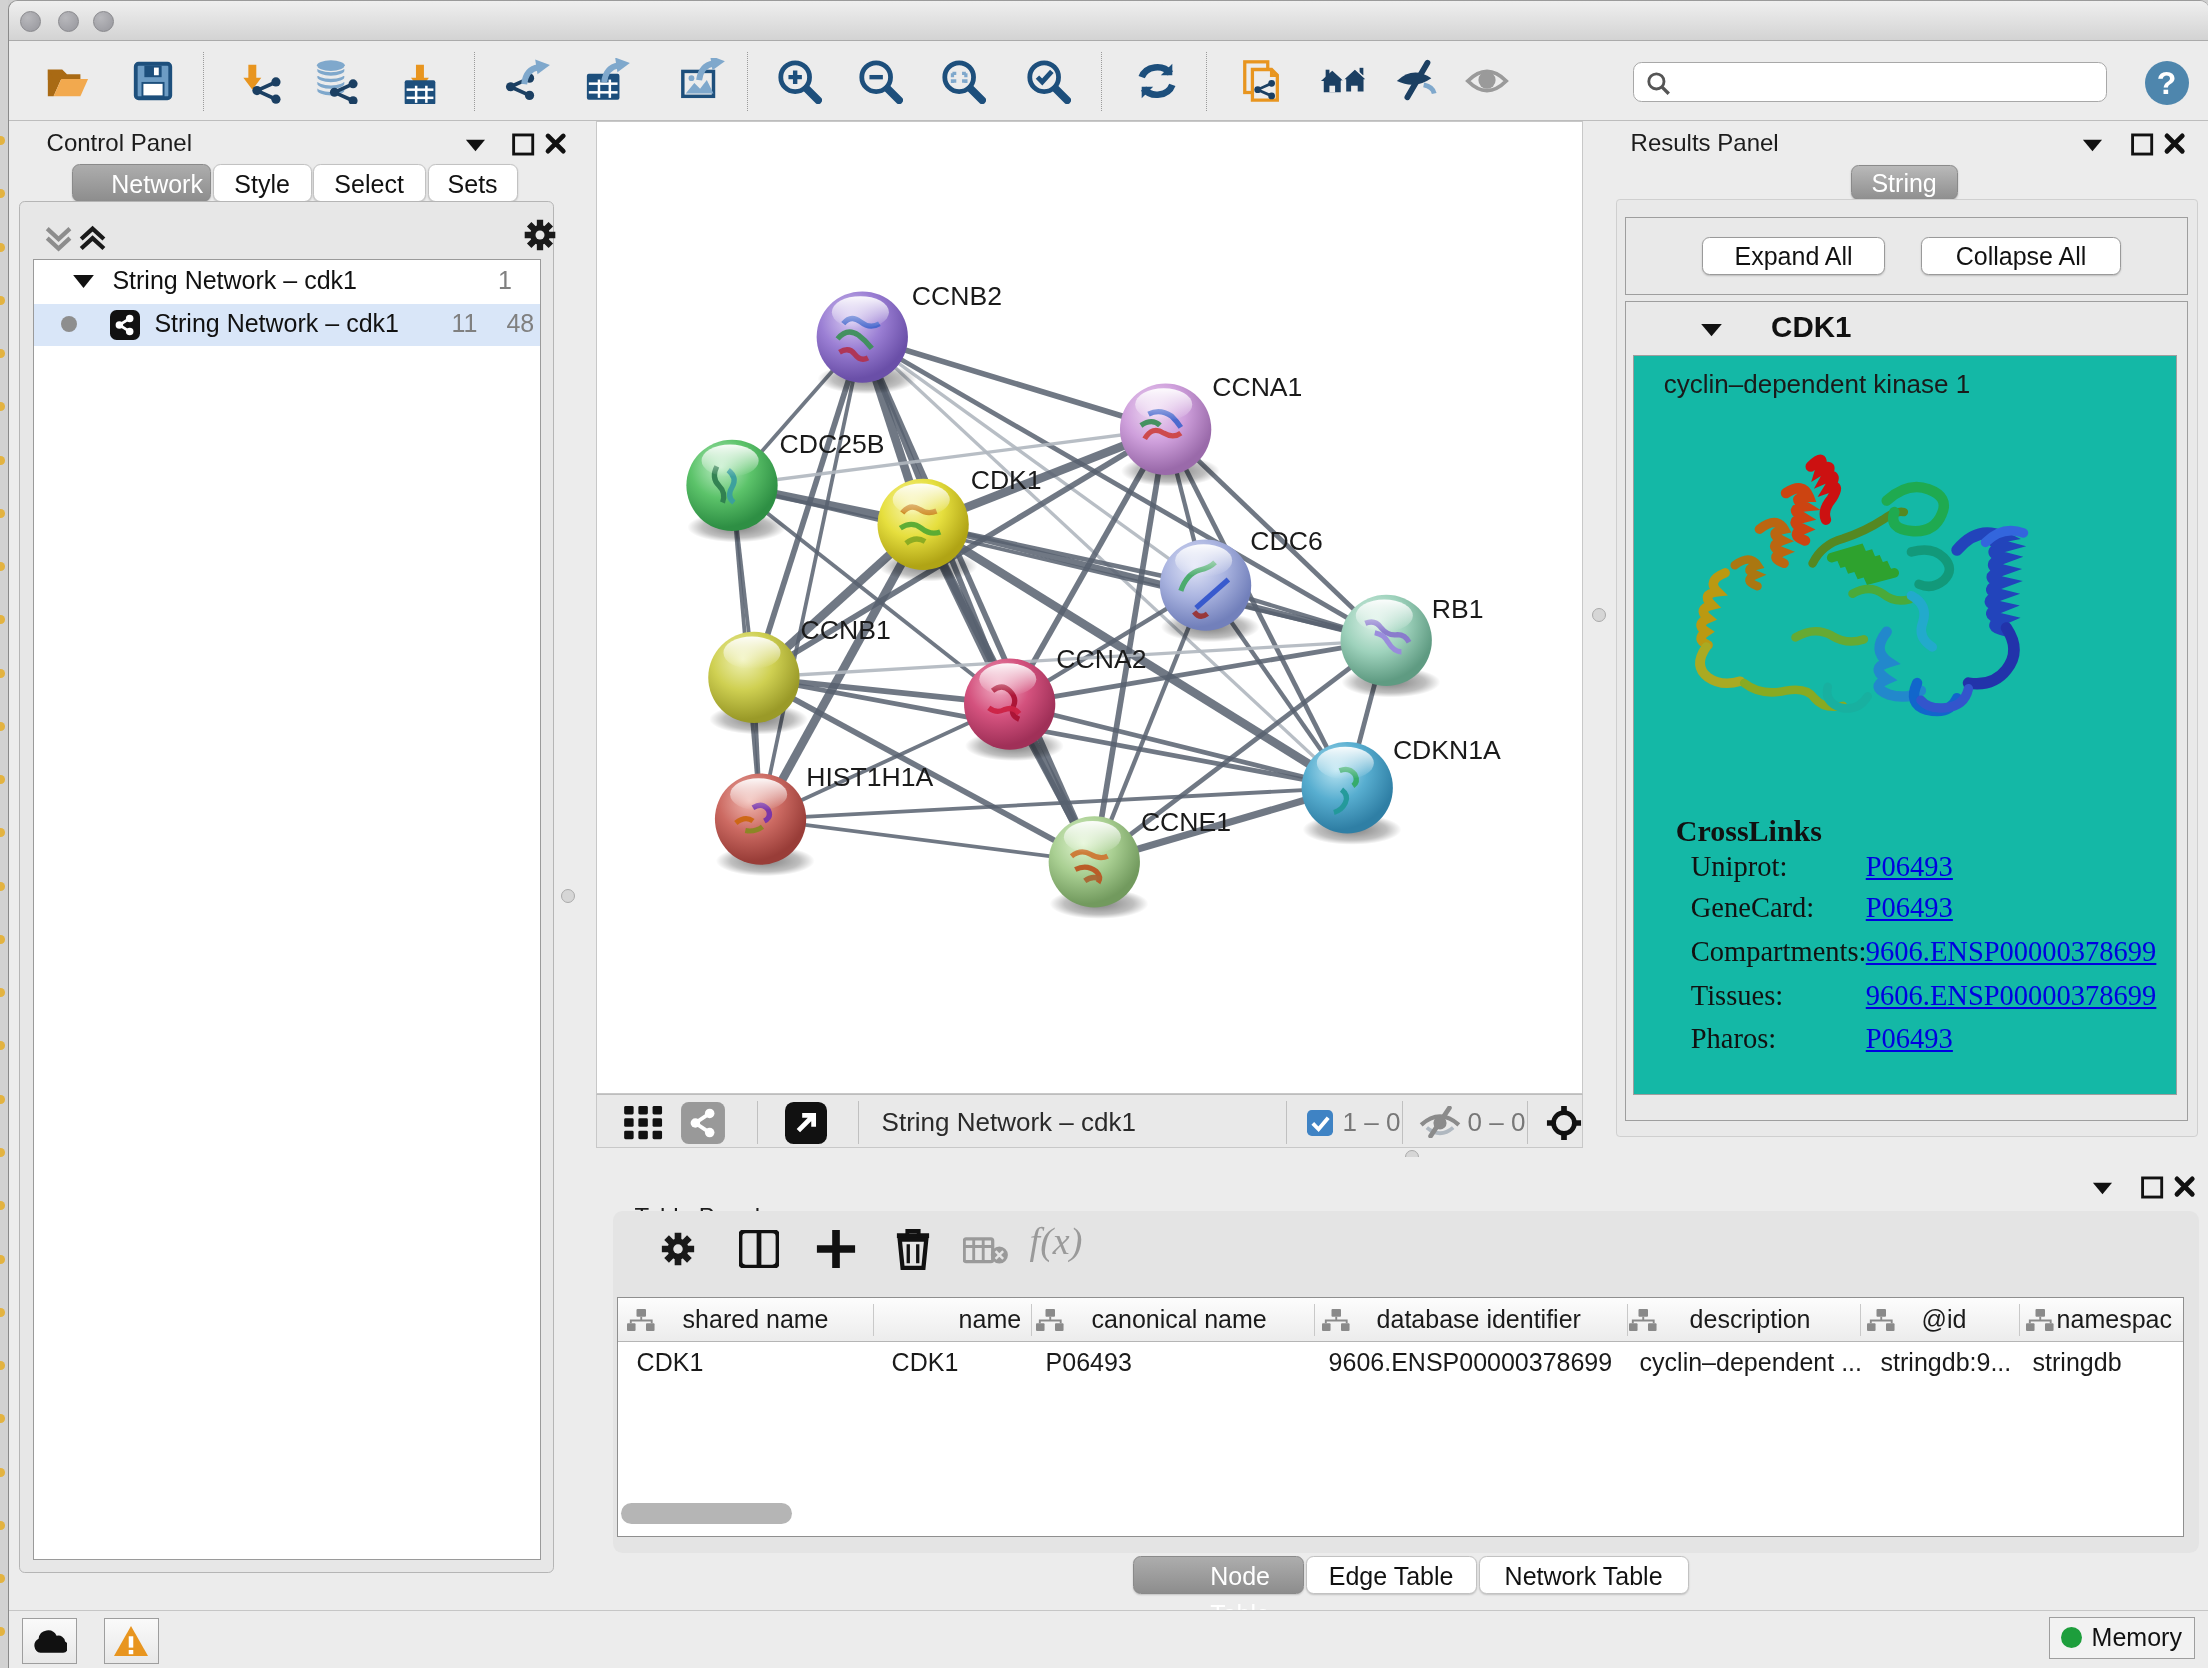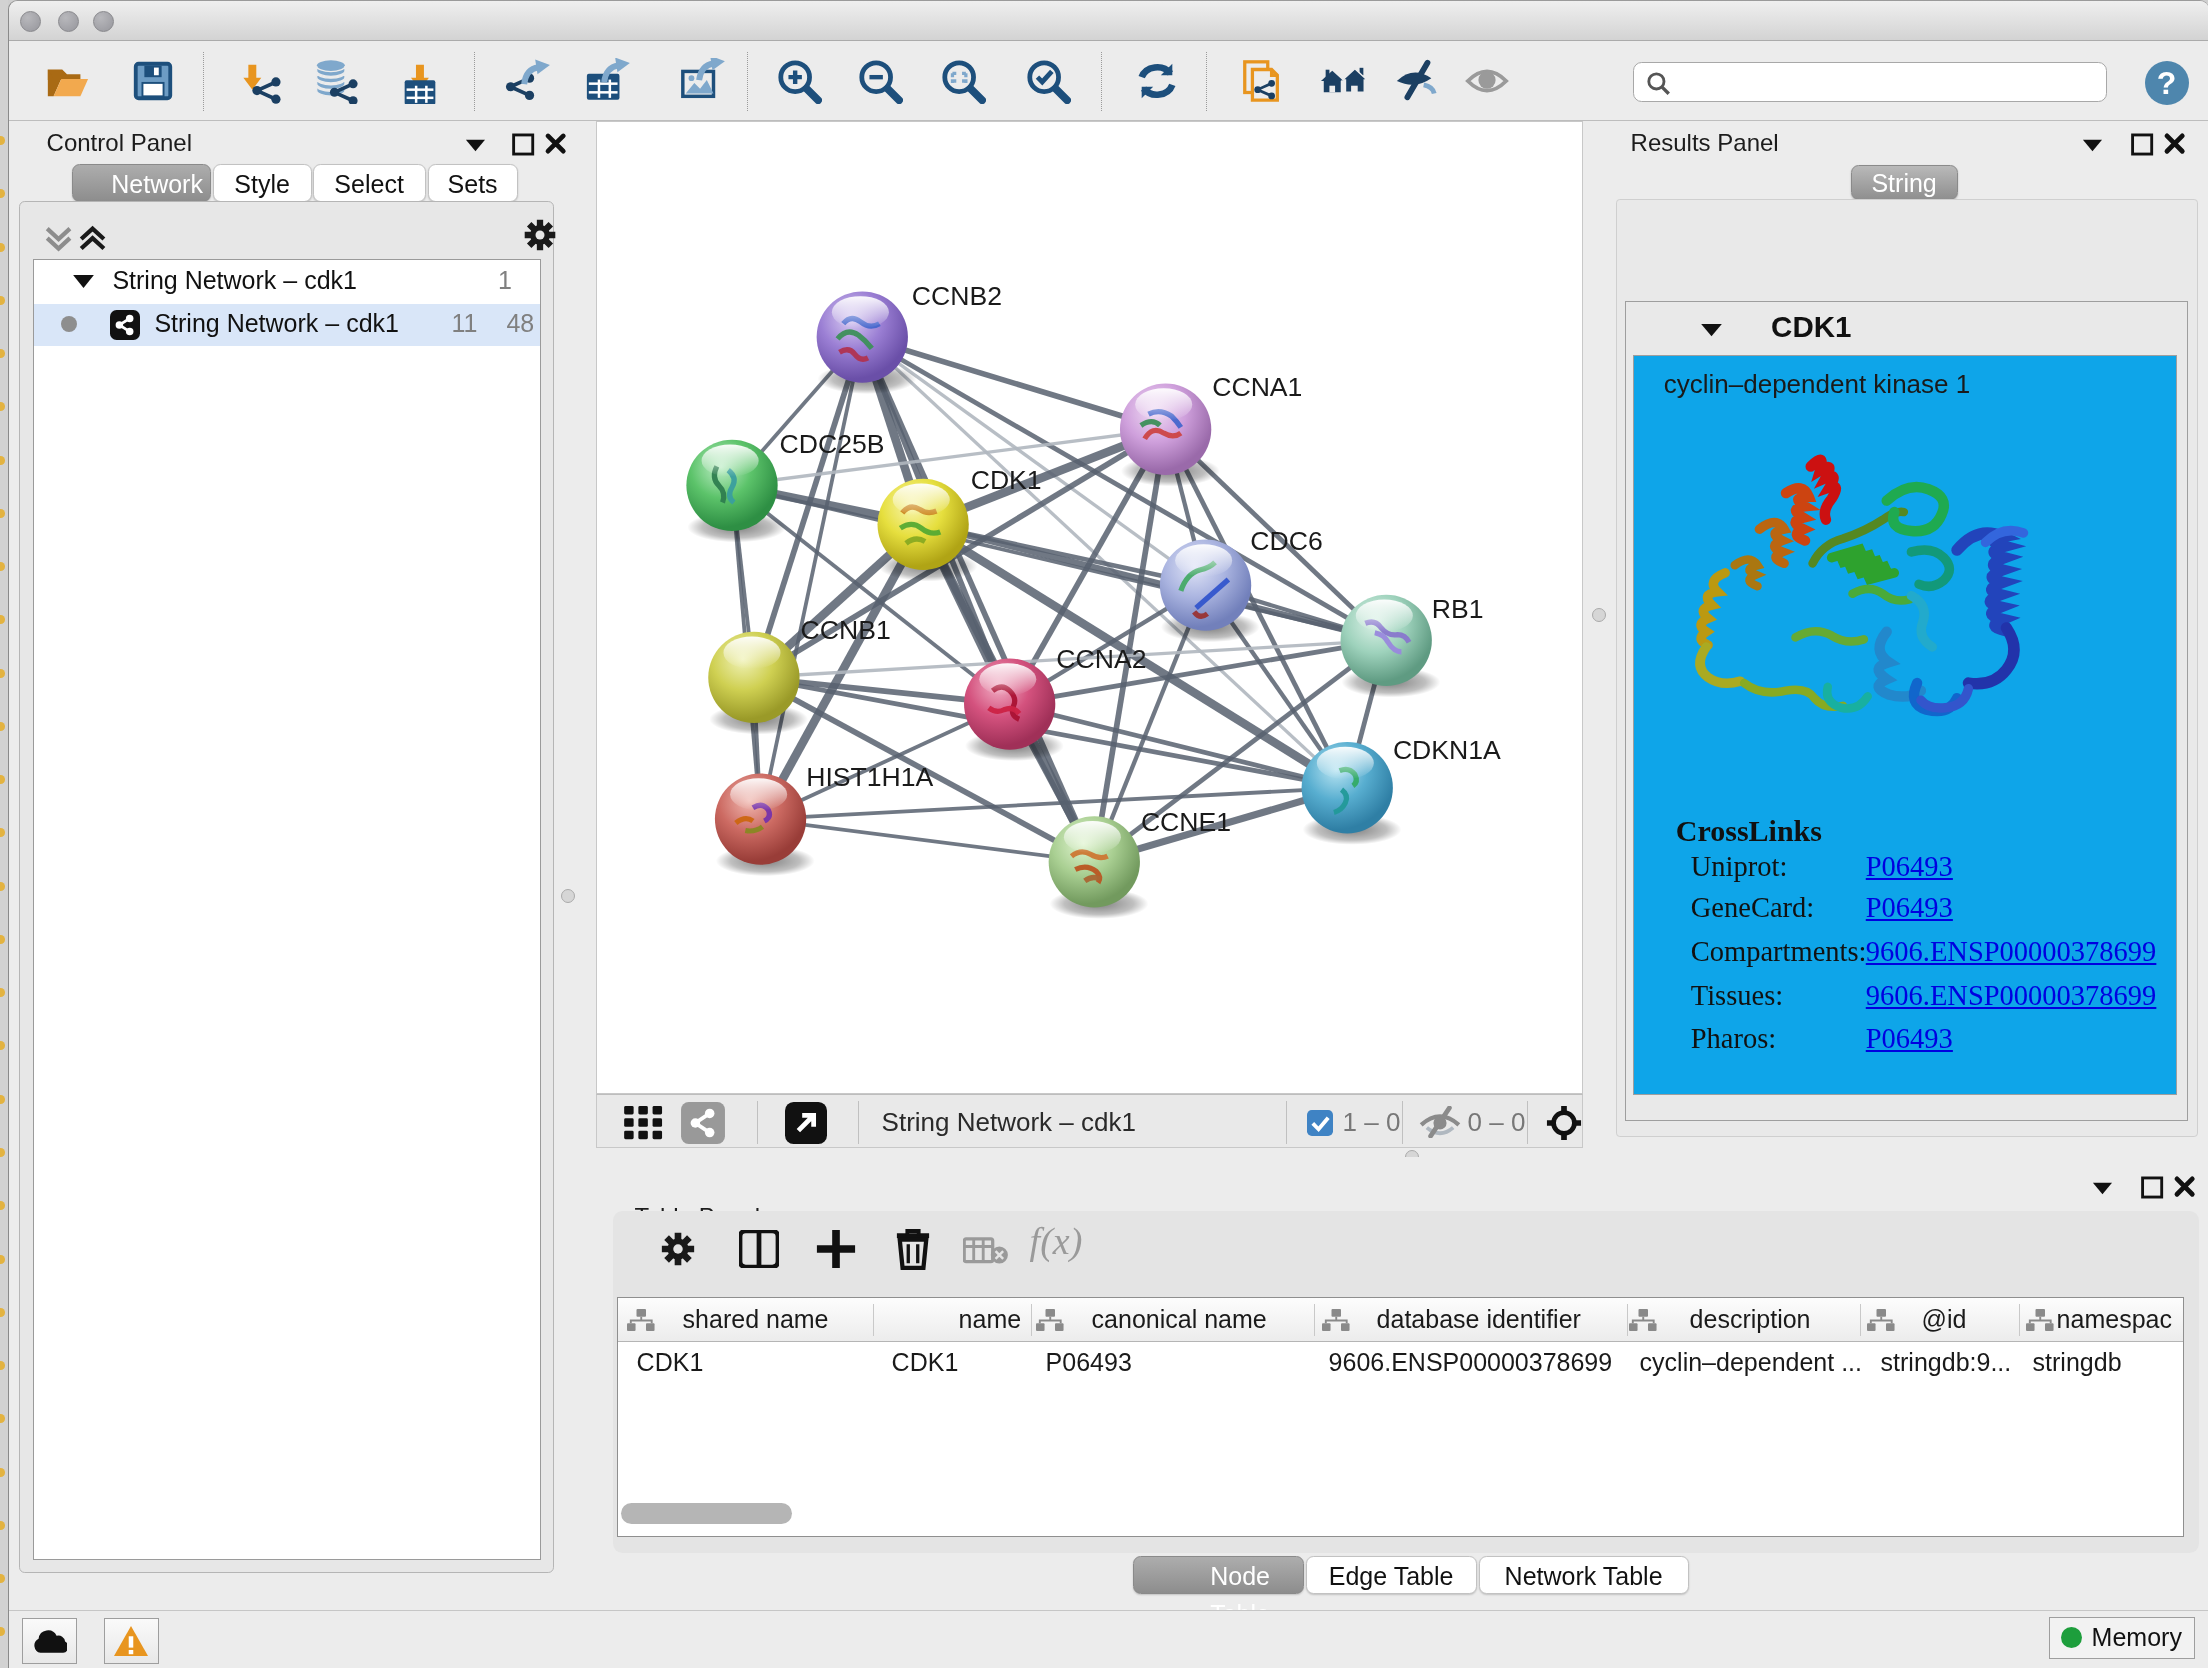--- a/index.html
+++ b/index.html
@@ -485,26 +485,32 @@
 <div class="abs" style="left:1606px;top:120px;width:594px;height:1025px;background:#ececec;">
  <div class="panel-title abs" style="left:16px;top:7.6px;">Results Panel</div>
  <svg class="abs" style="left:466px;top:11.4px" width="107" height="25" viewBox="0 0 112 26">
   <path d="M2,8 l20,0 l-10,12 z" fill="#111"></path>
   <rect x="54" y="3" width="20" height="20" fill="none" stroke="#111" stroke-width="3"></rect>
   <path d="M90,4 l16,16 M106,4 l-16,16" stroke="#111" stroke-width="5" stroke-linecap="round"></path>
  </svg>
  <div class="abs" style="left:236px;top:44px;width:107px;height:35px;background:linear-gradient(#b9b9b9,#8f8f8f);
   border:1px solid #8a8a8a;border-radius:7.6px;color:#fff;font-size:25px;text-align:center;line-height:34px;box-shadow:0 1px 1.9px rgba(0,0,0,0.25);">String</div>
  <div class="abs" style="left:1.9px;top:78px;width:582px;height:938px;background:#e9e9e9;border:1.9px solid #cfcfcf;border-radius:3.8px;">
+  <div class="abs" style="left:7.6px;top:17px;width:563px;height:78px;border:1.9px solid #9e9e9e;">
+   <div class="abs" style="left:76px;top:19px;width:183px;height:38px;background:#fff;border:1px solid #9a9a9a;border-radius:7.6px;
+    font-size:25px;color:#111;text-align:center;line-height:36px;box-shadow:0 1px 1.9px rgba(0,0,0,0.2);">Expand All</div>
+   <div class="abs" style="left:295px;top:19px;width:200px;height:38px;background:#fff;border:1px solid #9a9a9a;border-radius:7.6px;
+    font-size:25px;color:#111;text-align:center;line-height:36px;box-shadow:0 1px 1.9px rgba(0,0,0,0.2);">Collapse All</div>
+  </div>
   <div class="abs" style="left:7.6px;top:101px;width:563px;height:820px;border:1.9px solid #9e9e9e;">
    <svg class="abs" style="left:74px;top:21px" width="23" height="15" viewBox="0 0 24 16">
             <path d="M1,1 h22 l-11,13 z" fill="#111"></path>
           </svg>
    <div class="abs" style="left:145px;top:7.6px;font-size:29.5px;font-weight:bold;color:#111;">CDK1</div>
-   <div class="abs" style="left:6.7px;top:53px;width:544px;height:740px;border:1px solid #9e9e9e;background:#0ea5e9;">
+   <div class="abs" style="left:6.7px;top:53px;width:544px;height:740px;border:1px solid #9e9e9e;background:#14b8a6;">
     <div class="abs" style="left:30px;top:13.3px;font-size:26px;color:#1a1a1a;">cyclin–dependent kinase 1</div>
 
 <svg class="abs" style="left:38px;top:95px" width="380" height="314" viewBox="0 0 400 330">
 <g fill="none" stroke-linecap="round">
 <path d="M146,16 q16,-16 10,4 q16,-10 6,8 q14,-6 4,10 q12,-4 2,12 q-10,12 -6,22" stroke="#cc1111" stroke-width="11"></path>
 <path d="M120,44 q18,-12 24,4 q-20,0 -4,10 q-18,2 -2,12 q-16,4 0,12 q-14,6 2,12" stroke="#cc4411" stroke-width="11"></path>
 <path d="M92,82 q18,-14 26,0 q-18,4 -2,12 q-16,6 0,12 q-14,6 2,12" stroke="#bb6611" stroke-width="10"></path>
 <path d="M66,120 q16,-12 24,0 q-16,4 -2,10 q-14,6 2,12" stroke="#aa7711" stroke-width="9"></path>
 <path d="M148,118 q10,-20 32,-26 q24,-8 42,-20 q14,-10 22,-8" stroke="#558822" stroke-width="9"></path>
 <path d="M168,112 l34,-10 l-26,16 l36,-10 l-28,16 l36,-10 l-26,16 l34,-10 l-24,16 l30,-8" stroke="#2ea22e" stroke-width="10"></path>

